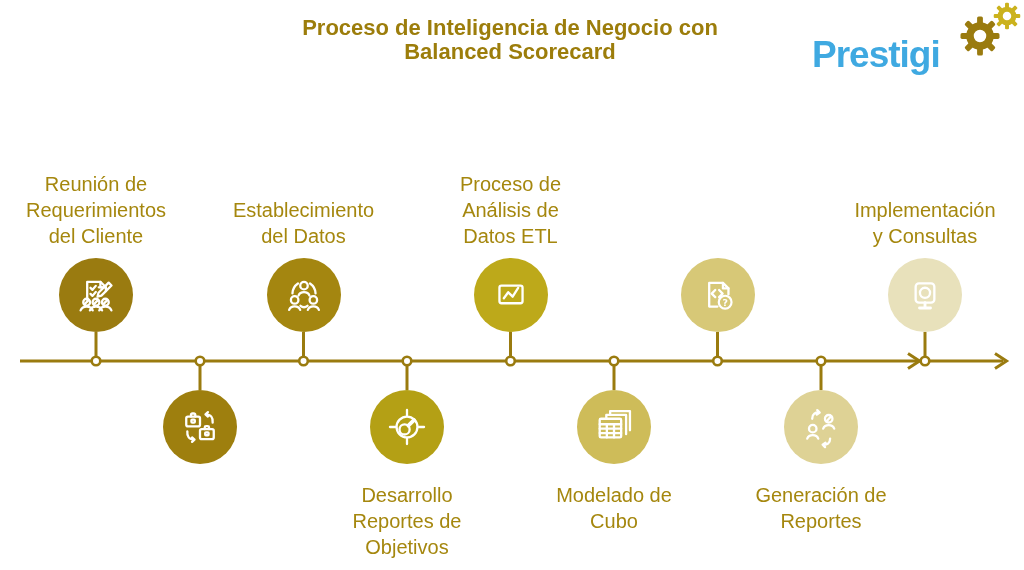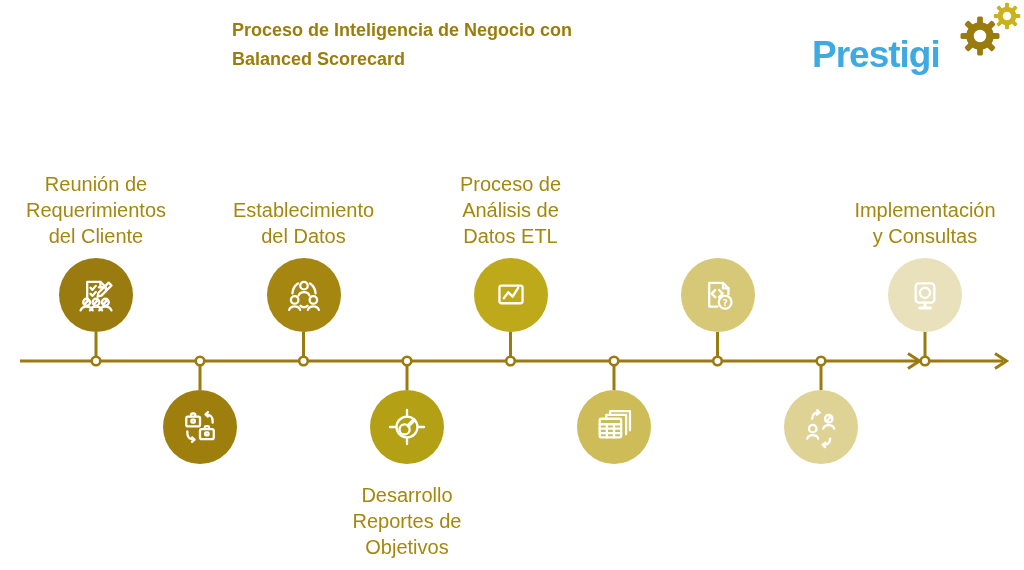--- a/index.html
+++ b/index.html
@@ -3,21 +3,21 @@
 <meta charset="utf-8">
 <style>
   * { margin:0; padding:0; box-sizing:border-box; }
   body { background:#ffffff; }
   .canvas {
     position:relative; width:1024px; height:570px; background:#ffffff;
     font-family:"Liberation Sans", sans-serif; overflow:hidden;
   }
   .title {
     position:absolute; top:16px; left:232px; width:556px;
-    text-align:left; font-size:18px; font-weight:bold; line-height:29px;
+    text-align:center; font-size:22px; font-weight:bold; line-height:24px;
     color:var(--title-gold,#9C7D0B); white-space:pre-line;
   }
   .logo { position:absolute; top:4px; left:810px; width:214px; height:58px; }
   .logo-text {
     position:absolute; left:2px; top:6px; font-size:37px; font-weight:bold;
     letter-spacing:-1px; color:var(--logo-blue,#3FA9E1);margin-top:24px;
   }
   .logo-gears { position:absolute; left:0; top:0; overflow:visible; }
   .gear-large { color:var(--gear-dark,#9A7B0F); }
   .gear-small { color:var(--gear-light,#CBB21D); }
@@ -181,20 +181,22 @@
 
   <div class="circle bottom" style="left: 577px; background-color: rgb(206, 188, 89);">
     <svg class="icon" width="44" height="44" viewBox="0 0 40 40">
       <path d="M16.5 9 V5.5 H34.5 V23"></path>
       <path d="M13 12.5 V9 H31 V26.5"></path>
       <rect x="7" y="12.5" width="19.5" height="17" rx="1.2"></rect>
       <path d="M7 17.5 H26.5 M7 21.5 H26.5 M7 25.5 H26.5"></path>
       <path d="M13.5 17.5 V29.5 M20 17.5 V29.5"></path>
     </svg>
   </div>
+  <div class="lbl lbl-b" style="left:614px">Modelado de
+Cubo</div>
 
   <div class="circle top" style="left: 680.5px; background-color: rgb(215, 200, 119);">
     <svg class="icon" width="44" height="44" viewBox="0 0 40 40">
       <path d="M19.5 30.5 H12 V9 H24.5 L29.5 14 V19.5"></path>
       <path d="M24.5 9 V14 H29.5"></path>
       <path d="M17.5 15.5 l-3.2 3.2 3.2 3.2"></path>
       <path d="M21 15.5 l3.2 3.2 -3.2 3.2"></path>
       <circle cx="26.5" cy="26.5" r="5.8" stroke-width="2"></circle>
       <text x="26.5" y="29.8" text-anchor="middle" font-family="DejaVu Sans, sans-serif" font-size="8.5" font-weight="bold" fill="#ffffff" stroke="none">?</text>
     </svg>
@@ -204,20 +206,22 @@
     <svg class="icon" width="44" height="44" viewBox="0 0 40 40">
       <circle cx="12.5" cy="21.5" r="3.4"></circle>
       <path d="M7.5 30.5 c1.6 -4.2 8.4 -4.2 10 0"></path>
       <circle cx="27" cy="12.5" r="3.4"></circle>
       <path d="M24.9 15 l4.3 -4.8"></path>
       <path d="M22 21.5 c1.6 -4.2 8.4 -4.2 10 0"></path>
       <path d="M12 12.5 c0 -4.5 2.8 -6 6.8 -5.6 m-2.2 -2.2 l2.2 2.2 l-2.6 1.8"></path>
       <path d="M28.3 30.5 c0 4.5 -2.8 6 -6.8 5.6 m2.2 2.2 l-2.2 -2.2 l2.6 -1.8"></path>
     </svg>
   </div>
+  <div class="lbl lbl-b" style="left:821px">Generación de
+Reportes</div>
 
   <div class="circle top" style="left: 888px; background-color: rgb(232, 225, 187);">
     <svg class="icon" width="44" height="44" viewBox="0 0 40 40">
       <rect x="11.5" y="9.5" width="17" height="17.5" rx="3"></rect>
       <circle cx="20" cy="18" r="4.6"></circle>
       <path d="M20 27 V30.5" stroke-width="2.6"></path>
       <path d="M15 31.8 H25" stroke-width="2.6"></path>
     </svg>
   </div>
   <div class="lbl lbl-t2" style="left:925px">Implementación

